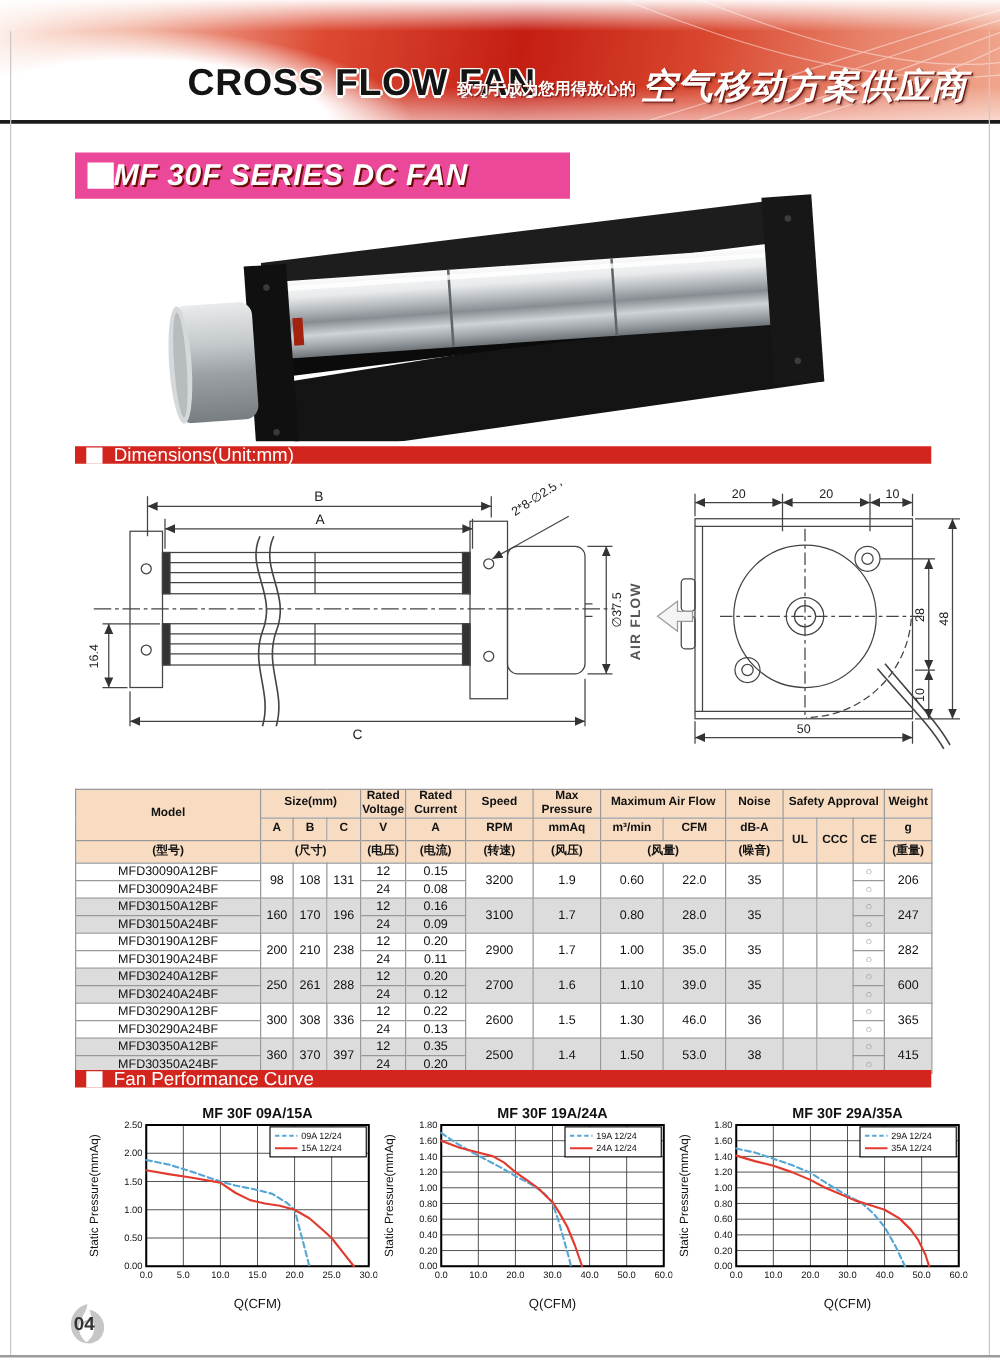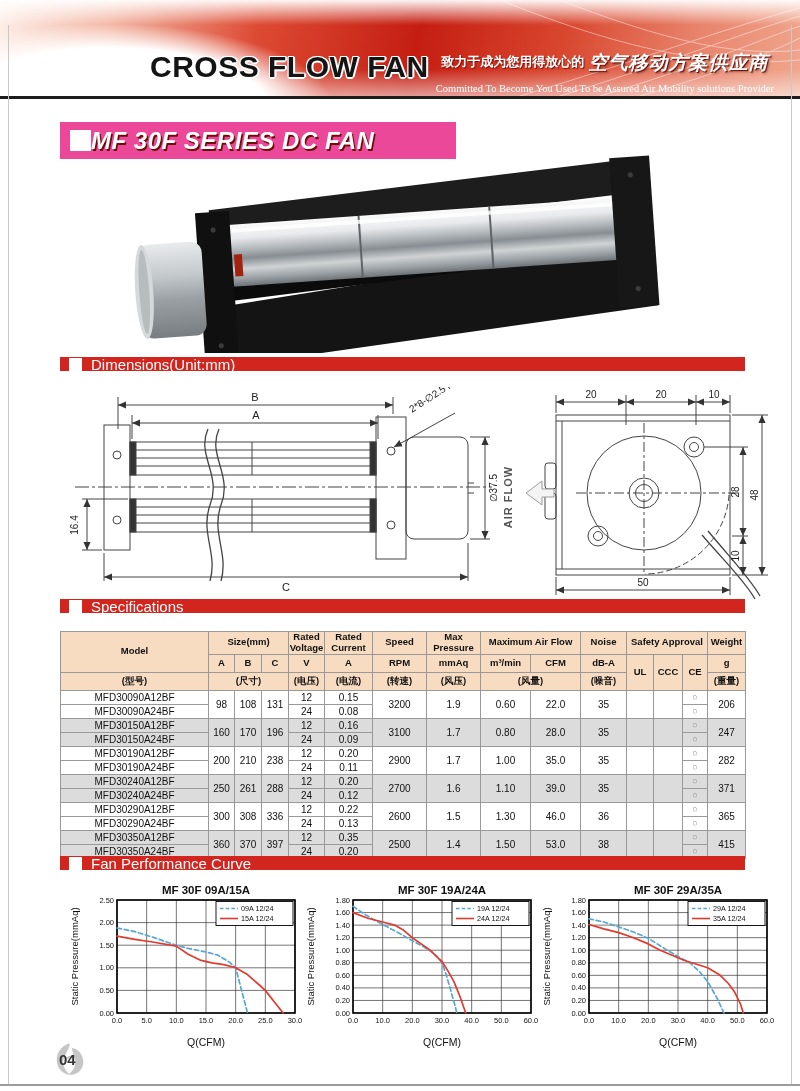--- a/index.html
+++ b/index.html
@@ -14,21 +14,21 @@
       linear-gradient(100deg,#fdf0ea 0%,#f3b7a5 14%,#dd4b34 32%,#c41e12 52%,#d9472f 70%,#e8836b 86%,#f0a78e 100%);}
   .hdr-lines{position:absolute;top:0;left:0;}
   .logo{position:absolute;left:50px;top:6px;width:124px;text-align:center;}
   .logo svg{width:54px;height:48px;}
   .logo-cn{font-size:17px;font-weight:bold;font-style:italic;color:#141414;line-height:1.05;font-family:"DejaVu Sans",sans-serif;}
   .logo-en{font-size:10px;font-weight:bold;color:#222;letter-spacing:.4px;}
   .main-title{position:absolute;left:150px;top:50px;margin:0;font-size:30px;font-weight:800;color:#141414;letter-spacing:.5px;
     text-shadow:-1px -1px 0 #fff,1px -1px 0 #fff,-1px 1px 0 #fff,1px 1px 0 #fff,0 2px 0 #fff,2px 0 0 #fff;}
   .slogan{position:absolute;right:26px;top:50px;text-align:center;color:#fff;}
   .slogan-cn-small{font-size:13px;font-weight:bold;vertical-align:3px;text-shadow:1px 1px 1px #7a1008;}
-  .slogan-cn-large{font-size:19px;font-weight:800;font-style:italic;letter-spacing:1px;
+  .slogan-cn-large{font-size:28px;font-weight:800;font-style:italic;letter-spacing:1px;
     text-shadow:1px 1px 0 #7a1008,2px 2px 2px rgba(0,0,0,.35);margin-top:13px;}
   .slogan-en{font-family:"Liberation Serif","DejaVu Serif",serif;font-size:10.5px;margin-top:7px;padding-bottom:6px;
     border-bottom:1px solid rgba(255,255,255,.75);}
   .hdr-black-line{position:absolute;top:96px;left:0;width:800px;height:3px;background:#1c1c1c;}
 
   
   .frame-l{position:absolute;left:8px;top:25px;height:1059px;width:1px;background:#c9c9c9;}
   .frame-r{position:absolute;left:791px;top:25px;height:1059px;width:1px;background:#c9c9c9;}
   .frame-b{position:absolute;left:0;top:1084px;width:800px;height:2px;background:#9b9b9b;}
 
@@ -258,24 +258,20 @@
     <text class="dim-small" x="93" y="13" text-anchor="middle">20</text>
     <text class="dim-small" x="163" y="13" text-anchor="middle">20</text>
     <text class="dim-small" x="216" y="13" text-anchor="middle">10</text>
     <text class="dim-small" transform="rotate(-90 241 107)" x="241" y="107" text-anchor="middle">28</text>
     <text class="dim-small" transform="rotate(-90 260 110)" x="260" y="110" text-anchor="middle">48</text>
     <text class="dim-small" transform="rotate(-90 241 171)" x="241" y="171" text-anchor="middle">10</text>
     <text class="dim-small" x="145" y="201" text-anchor="middle">50</text>
     <text class="airflow-t" transform="rotate(-90 14 112)" x="14" y="112" text-anchor="middle">AIR FLOW</text>
   </svg>
 
-  <div class="secbar sec-spec">
-    <span class="sq"></span>
-    <span>Specifications</span>
-  </div>
 
   <table class="spec-table">
     <colgroup>
       <col style="width:148px">
         <col style="width:26px">
         <col style="width:27px">
         <col style="width:27px">
       <col style="width:36px">
         <col style="width:48px">
         <col style="width:54px">
@@ -407,21 +403,21 @@
           <td>12</td>
           <td>0.20</td>
           <td rowspan="2">2700</td>
           <td rowspan="2">1.6</td>
           <td rowspan="2">1.10</td>
           <td rowspan="2">39.0</td>
           <td rowspan="2">35</td>
           <td rowspan="2"></td>
           <td rowspan="2"></td>
           <td class="ce">○</td>
-          <td rowspan="2">371</td>
+          <td rowspan="2">600</td>
         </tr>
         <tr class="data-row shade">
           <td>MFD30240A24BF</td>
           <td>24</td>
           <td>0.12</td>
           <td class="ce">○</td>
         </tr>
         <tr class="data-row">
           <td>MFD30290A12BF</td>
           <td rowspan="2">300</td>

